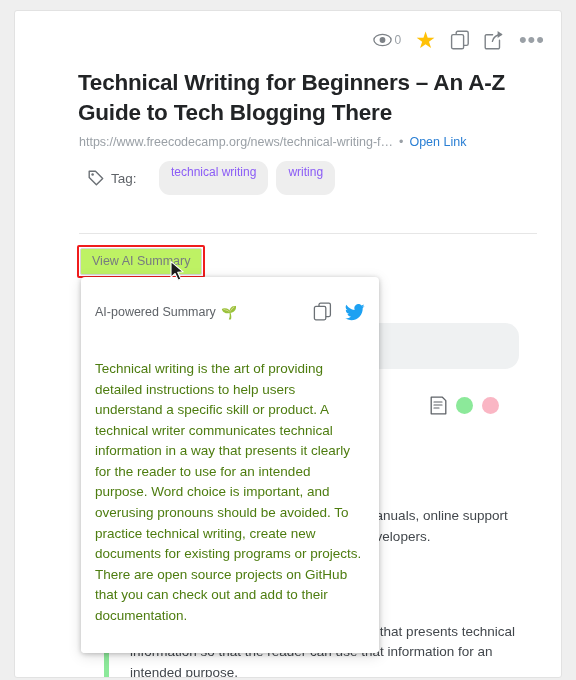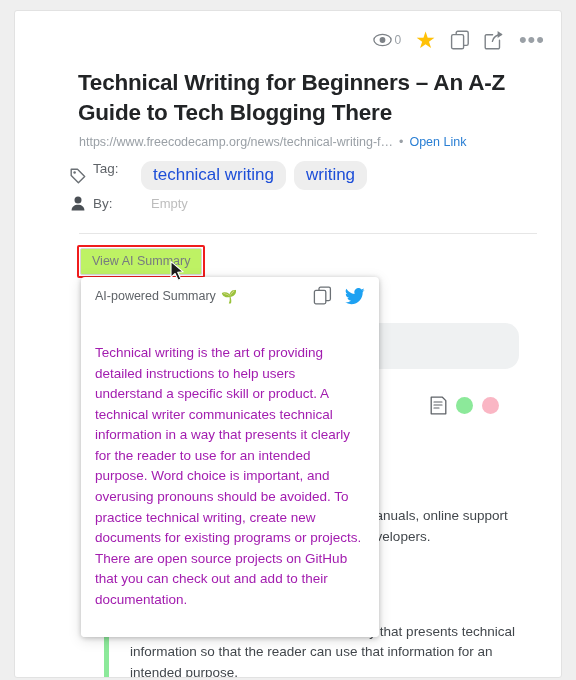--- a/index.html
+++ b/index.html
@@ -93,45 +93,46 @@
     white-space: nowrap;
     overflow: hidden;
     max-width: 352px;
   }
   .url-sep { color: #9aa0a6; margin: 0 6px; }
   .open-link { color: #2a7fd4; cursor: pointer; }
 
   
   .meta-row {
     position: absolute;
-    left: 54px;
-    display: flex;
+    left: 72px;
+    display: flex;
+    align-items: center;
   }
   .meta-tag  { top: 150px; }
   .meta-by   { top: 185px; }
 
   .meta-icon {
     width: 18px;
     display: flex;
     align-items: center;
     justify-content: center;
     color: #6b7075;
   }
   .meta-label {
     font-size: 13.5px;
     color: #5f6368;
     margin-left: 6px;
     width: 48px;
   }
   .chip {
     background: #eeeeee;
     border-radius: 11px;
-    padding: 4px 12px 5px;
-    font-size: 17px;
-    color: #1d4ed8;
+    padding: 4px 12px 16px;
+    font-size: 12px;
+    color: #8b5cf6;
     margin-right: 8px;
     white-space: nowrap;
   }
   .empty-val {
     font-size: 13px;
     color: #bdbdbd;
     margin-left: 10px;
   }
 
   
@@ -227,21 +228,21 @@
   
   .popup {
     position: absolute;
     left: 66px;
     top: 266px;
     width: 298px;
     background: #ffffff;
     border-radius: 4px;
     box-shadow: 0 1px 5px rgba(0,0,0,0.22), 0 3px 14px rgba(0,0,0,0.13);
     z-index: 30;
-    padding: 8px 14px 0;
+    padding: 24px 14px 0;
     overflow: hidden;
   }
   .popup-head {
     display: flex;
     align-items: center;
     height: 22px;
     margin-bottom: 7px;
   }
   .popup-title {
     font-size: 12.5px;
@@ -250,21 +251,21 @@
   .seedling { font-size: 13px; margin-left: 5px; }
   .popup-actions {
     margin-left: auto;
     display: flex;
     align-items: center;
     gap: 13px;
   }
   .popup-body {
     font-size: 13.5px;
     line-height: 1.525;
-    color: #a21caf;
+    color: #4d7c0f;
     padding-bottom: 26px;
     margin-top: 36px;
   }
   .popup-fade {
     position: absolute;
     left: 0;
     right: 0;
     bottom: 0;
     height: 22px;
     background: linear-gradient(to bottom, rgba(255,255,255,0) 0%, #ffffff 75%);
@@ -323,30 +324,20 @@
         <svg width="16" height="16" viewBox="0 0 16 16">
           <path d="M1.2 1.2h6.3l7.2 7.2-6.3 6.3L1.2 7.5z" fill="none" stroke="#6b7075" stroke-width="1.4" stroke-linejoin="round"></path>
           <circle cx="4.6" cy="4.6" r="1.25" fill="#6b7075"></circle>
         </svg>
       </span>
       <span class="meta-label">Tag:</span>
       <span class="chip">technical writing</span>
       <span class="chip">writing</span>
     </div>
 
-    <div class="meta-row meta-by">
-      <span class="meta-icon">
-        <svg width="14" height="15" viewBox="0 0 14 15">
-          <circle cx="7" cy="4" r="3.5" fill="#4a4f54"></circle>
-          <path d="M0.6 14.4c0-3.6 2.9-5.6 6.4-5.6s6.4 2 6.4 5.6z" fill="#4a4f54"></path>
-        </svg>
-      </span>
-      <span class="meta-label">By:</span>
-      <span class="empty-val">Empty</span>
-    </div>
 
     <div class="divider"></div>
 
     <div class="bg-greybox">…es on everything</div>
 
     <div class="bg-iconrow">
       <span>
         <svg width="17" height="19" viewBox="0 0 17 19">
           <path d="M1.2 1.2h11.2l3.4 3.4v13.2H1.2z" fill="#fff" stroke="#5f6368" stroke-width="1.3" stroke-linejoin="round"></path>
           <path d="M4 6h8M4 9h8M4 12h5" stroke="#5f6368" stroke-width="1.2" stroke-linecap="round"></path>

